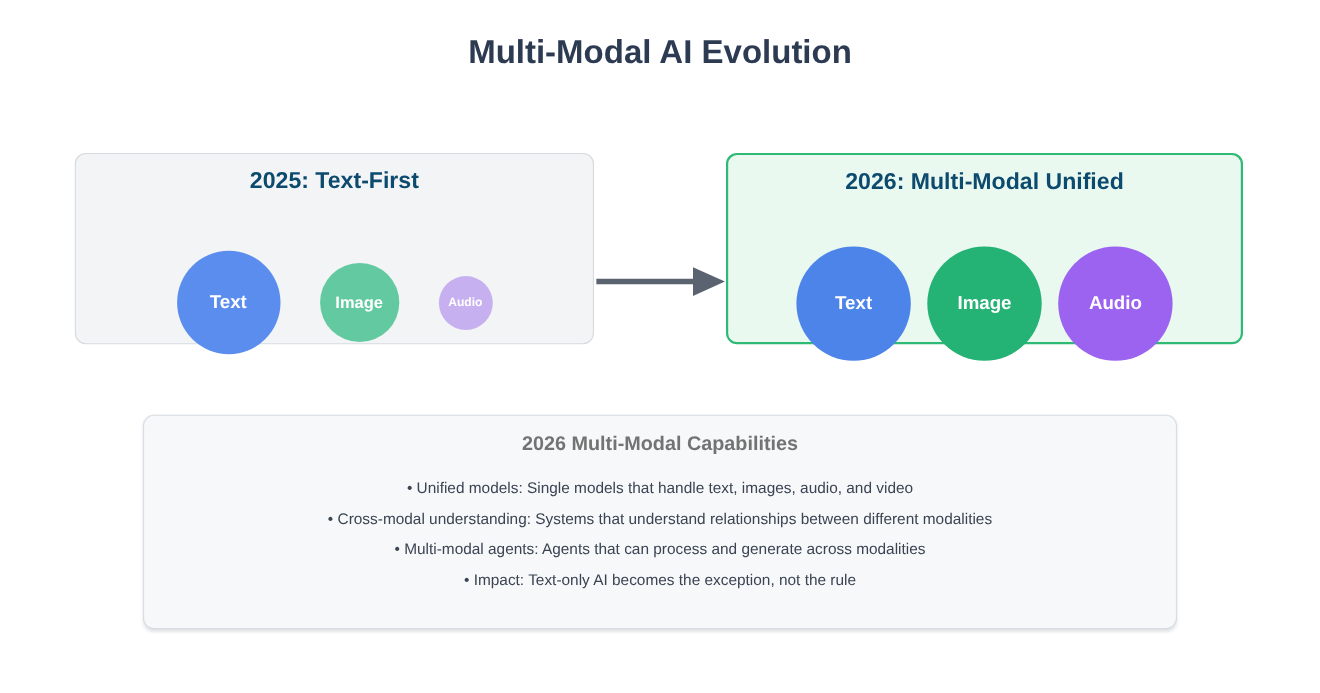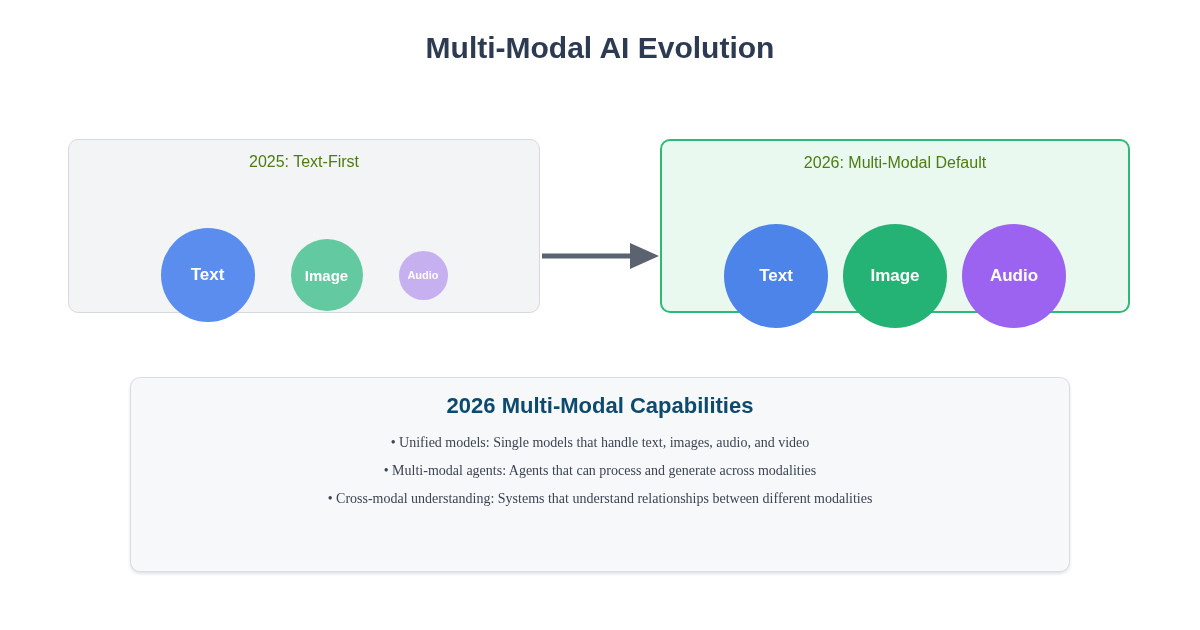--- a/index.html
+++ b/index.html
@@ -28,22 +28,22 @@
     border: 1.5px solid #d6dade;
   }
   .panel-after {
     left: 660px; width: 470px;
     border: 2px solid #2eba74;
   }
   .panel-title {
     position: absolute;
     top: 13px; left: 0; width: 100%;
     text-align: center;
-    font-size: 16px; font-weight: normal;
-    color: #4d7c0f;
+    font-size: 21px; font-weight: bold;
+    color: #0c4a6e;
   }
   .circles {
     position: absolute;
     left: 0; right: 0; top: 135px;
     transform: translateY(-50%);
     display: flex;
     justify-content: center;
     align-items: center;
   }
   .panel-before .circles { gap: 36px; }
@@ -67,26 +67,26 @@
     width: 940px; height: 195px;
     background: #f7f8fa;
     border: 1.5px solid #d9dce2;
     border-radius: 10px;
     box-shadow: 0 2px 3px rgba(90,100,115,0.18);
   }
   .cap-title {
     position: absolute;
     top: 15px; left: 0; width: 100%;
     text-align: center;
-    font-size: 22px; font-weight: bold;
-    color: #0c4a6e;
+    font-size: 18px; font-weight: bold;
+    color: #737373;
   }
   .cap-list {
     position: absolute;
-    top: 51px; left: 0; width: 100%; font-family: Liberation Serif, serif;
+    top: 51px; left: 0; width: 100%;
   }
   .cap-item {
     height: 28px;
     line-height: 28px;
     text-align: center;
     font-size: 14px;
     color: #3b4453;
   }
 </style>
 </head>
@@ -111,21 +111,21 @@
       </div>
     </div>
 </div>
 
 <svg class="arrow-svg" width="118" height="40" viewBox="0 0 118 40">
   <line x1="0" y1="20" x2="92" y2="20" stroke-width="5" stroke="#5b6270"></line>
   <polygon points="88,7 117,20 88,33" fill="#5b6270"></polygon>
 </svg>
 
 <div class="panel panel-after" style="background-color: rgb(233, 249, 240); border-color: rgb(46, 186, 116);">
-  <div class="panel-title">2026: Multi-Modal Default</div>
+  <div class="panel-title">2026: Multi-Modal Unified</div>
   <div class="circles">
 
       <div class="circle" style="width: 104px; height: 104px; background-color: rgb(77, 132, 234); font-size: 17px;">
         <span>Text</span>
       </div>
 
       <div class="circle" style="width: 104px; height: 104px; background-color: rgb(37, 178, 117); font-size: 17px;">
         <span>Image</span>
       </div>
 
@@ -134,19 +134,20 @@
       </div>
     </div>
 </div>
 
 <div class="cap-box">
   <div class="cap-title">2026 Multi-Modal Capabilities</div>
   <div class="cap-list">
 
       <div class="cap-item">• Unified models: Single models that handle text, images, audio, and video</div>
 
+      <div class="cap-item">• Cross-modal understanding: Systems that understand relationships between different modalities</div>
+
       <div class="cap-item">• Multi-modal agents: Agents that can process and generate across modalities</div>
 
-      <div class="cap-item">• Cross-modal understanding: Systems that understand relationships between different modalities</div>
 
-
+      <div class="cap-item">• Impact: Text-only AI becomes the exception, not the rule</div>
     </div>
 </div>
 
 </body></html>

